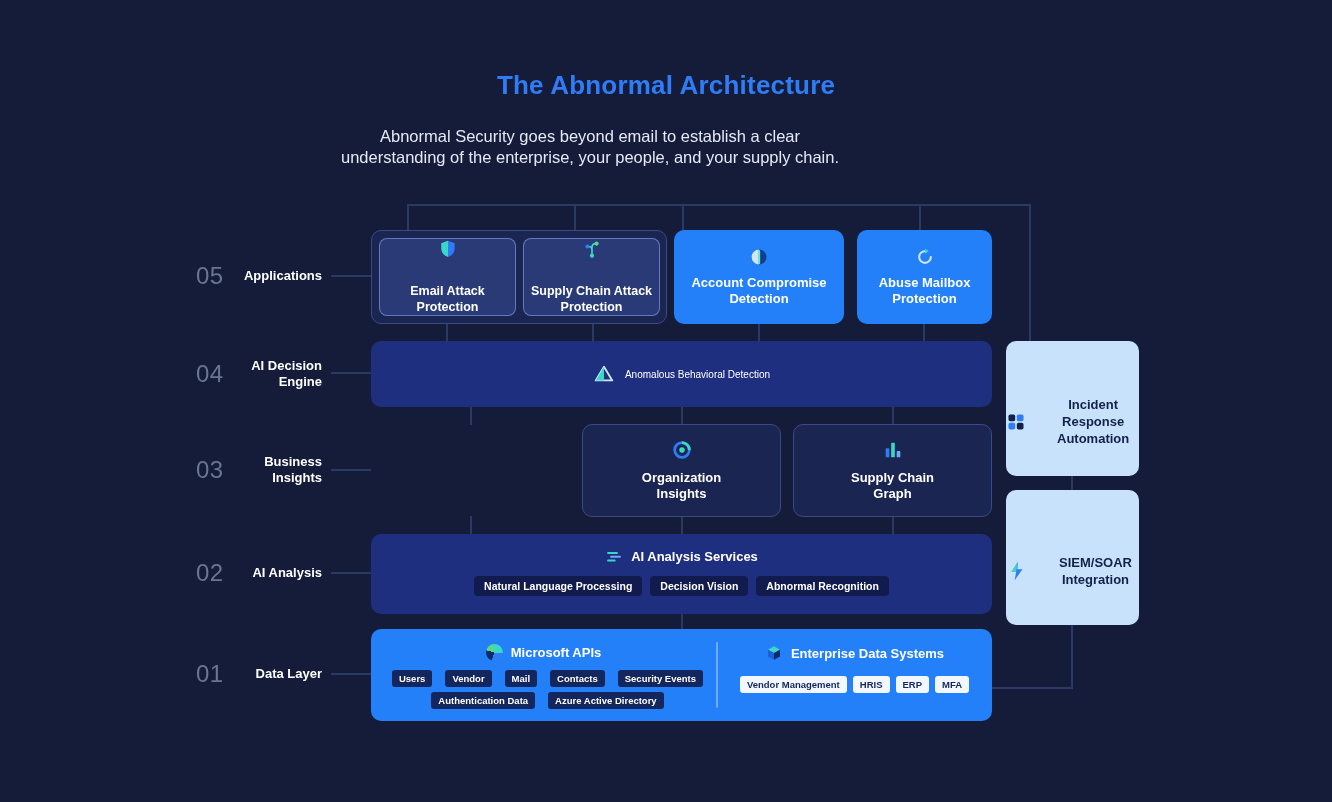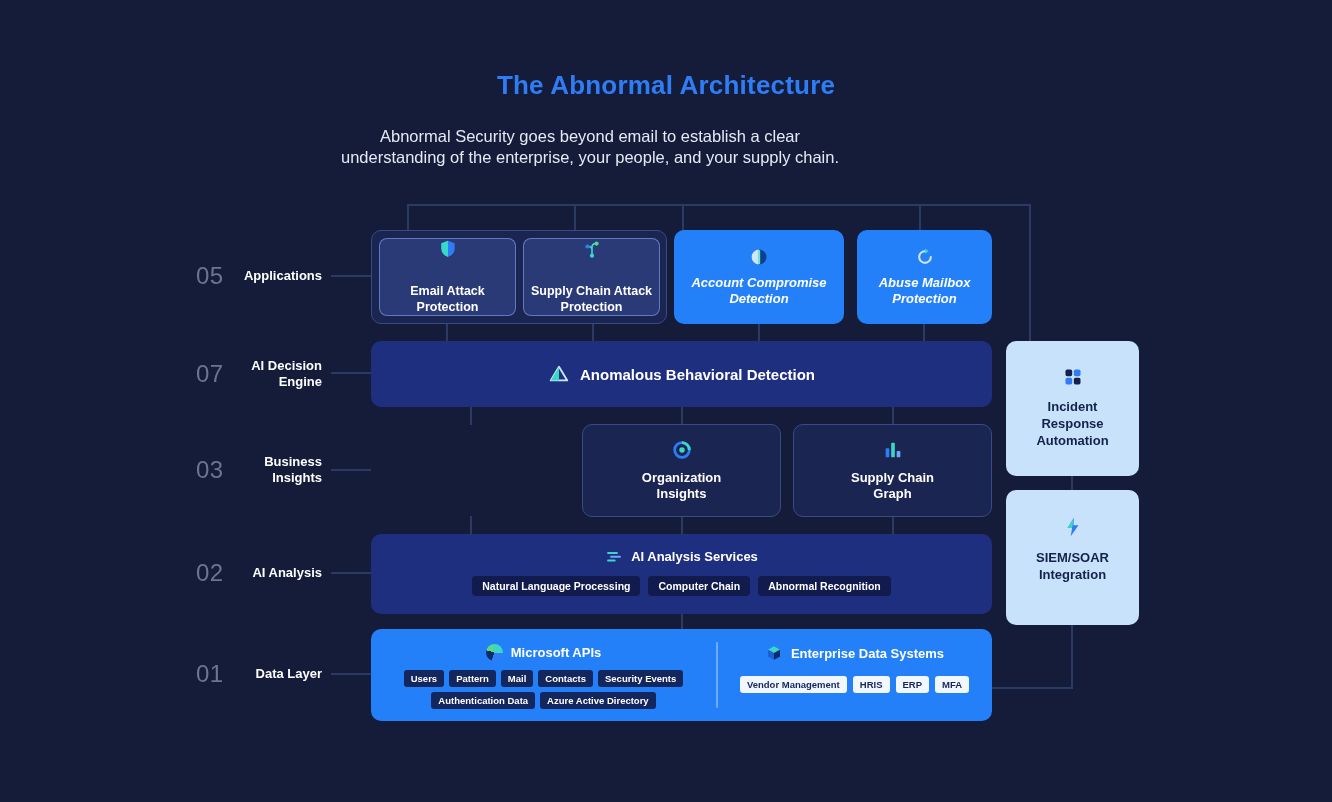--- a/index.html
+++ b/index.html
@@ -30,35 +30,35 @@
   .panel-navy{background:#1B2551;border:1.5px solid #3A4A85;}
   .bright{background:#2380F8;}
   .royal{background:#1F2F80;}
   .light{background:#C7E2FA;}
   .subpanel{
     position:absolute;background:#2A3A76;border:1px solid rgba(130,155,230,.65);
     border-radius:8px;box-sizing:border-box;
     display:flex;flex-direction:column;align-items:center;justify-content:center;gap:24px;
   }
   .sub-label{color:#fff;font-weight:700;font-size:12.5px;line-height:16px;text-align:center;padding:0 6px;}
-  .app-card{display:flex;flex-direction:column;align-items:center;justify-content:center;gap:8px;font-style:italic;}
+  .app-card{display:flex;flex-direction:column;align-items:center;justify-content:center;gap:8px;}
   .app-label{color:#fff;font-weight:700;font-size:13px;line-height:16px;text-align:center;padding:0 10px;}
   .bar-center{display:flex;align-items:center;justify-content:center;gap:10px;}
-  .bar-label{color:#fff;font-weight:700;font-size:15px;}
+  .bar-label{color:#fff;font-weight:400;font-size:10px;}
   .insight-card{display:flex;flex-direction:column;align-items:center;justify-content:center;gap:9px;}
   .insight-label{color:#fff;font-weight:700;font-size:13px;line-height:16px;text-align:center;max-width:110px;}
   .bar-header{display:flex;align-items:center;justify-content:center;gap:8px;color:#fff;font-weight:700;font-size:13px;}
   .pill-row{display:flex;justify-content:center;gap:8px;}
   .pill{display:inline-block;background:#111B4D;color:#fff;font-weight:700;font-size:10.5px;padding:4px 10px;border-radius:4px;white-space:nowrap;}
-  .mini-pill{display:inline-block;background:#14265E;color:#fff;font-weight:700;font-size:9.5px;padding:3px 7px;border-radius:3px;white-space:nowrap;}
+  .mini-pill{display:inline-block;background:#14265E;color:#fff;font-weight:700;font-size:9.5px;padding:3px 7px;border-radius:3px;white-space:nowrap;margin-left:8px;}
   .white-pill{display:inline-block;background:#F2F7FD;color:#14265E;font-weight:700;font-size:9.5px;padding:3px 7px;border-radius:3px;white-space:nowrap;}
   .data-half{position:absolute;display:flex;flex-direction:column;align-items:center;}
   .divider{position:absolute;left:345px;top:13px;width:2px;height:66px;background:rgba(150,195,250,.65);border-radius:1px;}
   .side-card{
-    display:flex;flex-direction:column;align-items:center;padding-top:26px;gap:11px;
+    display:flex;flex-direction:row;align-items:center;padding-top:26px;gap:11px;
   }
   .side-label{color:#13214B;font-weight:700;font-size:13px;line-height:17px;text-align:center;padding:0 20px;}
   .icon{display:inline-flex;line-height:0;}
   .ms-icon{
     width:17px;height:17px;border-radius:50%;
     background:conic-gradient(#3AD6C6 0 95deg,#2F7DF6 95deg 200deg,#0E2B6B 200deg 285deg,#57D98B 285deg 360deg);
   }
 </style>
 </head>
 <body>
@@ -86,21 +86,21 @@
   <div class="line" style="left:892px;top:516px;width:2px;height:19px"></div>
   <div class="line" style="left:681px;top:613px;width:2px;height:17px"></div>
   <div class="line" style="left:1071px;top:475px;width:2px;height:16px"></div>
   <div class="line" style="left:1071px;top:624px;width:2px;height:65px"></div>
   <div class="line" style="left:991px;top:687px;width:81px;height:2px"></div>
 
   <div class="layer-num" style="top:262px">05</div>
   <div class="layer-label" style="top:268px">Applications</div>
   <div class="tick" style="top:275px"></div>
 
-  <div class="layer-num" style="top:360px">07</div>
+  <div class="layer-num" style="top:360px">04</div>
   <div class="layer-label" style="top:358px">AI Decision Engine</div>
   <div class="tick" style="top:372px"></div>
 
   <div class="layer-num" style="top:456px">03</div>
   <div class="layer-label" style="top:454px">Business Insights</div>
   <div class="tick" style="top:469px"></div>
 
   <div class="layer-num" style="top:559px">02</div>
   <div class="layer-label" style="top:565px">AI Analysis</div>
   <div class="tick" style="top:572px"></div>
@@ -192,34 +192,34 @@
         <svg viewBox="0 0 24 24" width="18" height="18">
           <path d="M4 8 H16" stroke="#3AD6C6" stroke-width="2.5" stroke-linecap="round"></path>
           <path d="M8 13 H20" stroke="#6FA8FA" stroke-width="2.5" stroke-linecap="round"></path>
           <path d="M4 18 H13" stroke="#3AD6C6" stroke-width="2.5" stroke-linecap="round"></path>
         </svg>
       </span>
       <span>AI Analysis Services</span>
     </div>
     <div class="pill-row" style="margin-top:11px">
       <span class="pill">Natural Language Processing</span>
-      <span class="pill">Computer Chain</span>
+      <span class="pill">Decision Vision</span>
       <span class="pill">Abnormal Recognition</span>
     </div>
   </div>
 
   <div class="box bright" style="left:371px;top:629px;width:621px;height:92px">
     <div class="data-half" style="left:0;top:0;width:345px;height:92px">
       <div class="bar-header" style="margin-top:15px">
         <span class="ms-icon icon"></span>
         <span>Microsoft APIs</span>
       </div>
       <div class="pill-row" style="margin-top:9px;gap:5px">
         <span class="mini-pill">Users</span>
-        <span class="mini-pill">Pattern</span>
+        <span class="mini-pill">Vendor</span>
         <span class="mini-pill">Mail</span>
         <span class="mini-pill">Contacts</span>
         <span class="mini-pill">Security Events</span>
       </div>
       <div class="pill-row" style="margin-top:5px;gap:5px">
         <span class="mini-pill">Authentication Data</span>
         <span class="mini-pill">Azure Active Directory</span>
       </div>
     </div>
 

